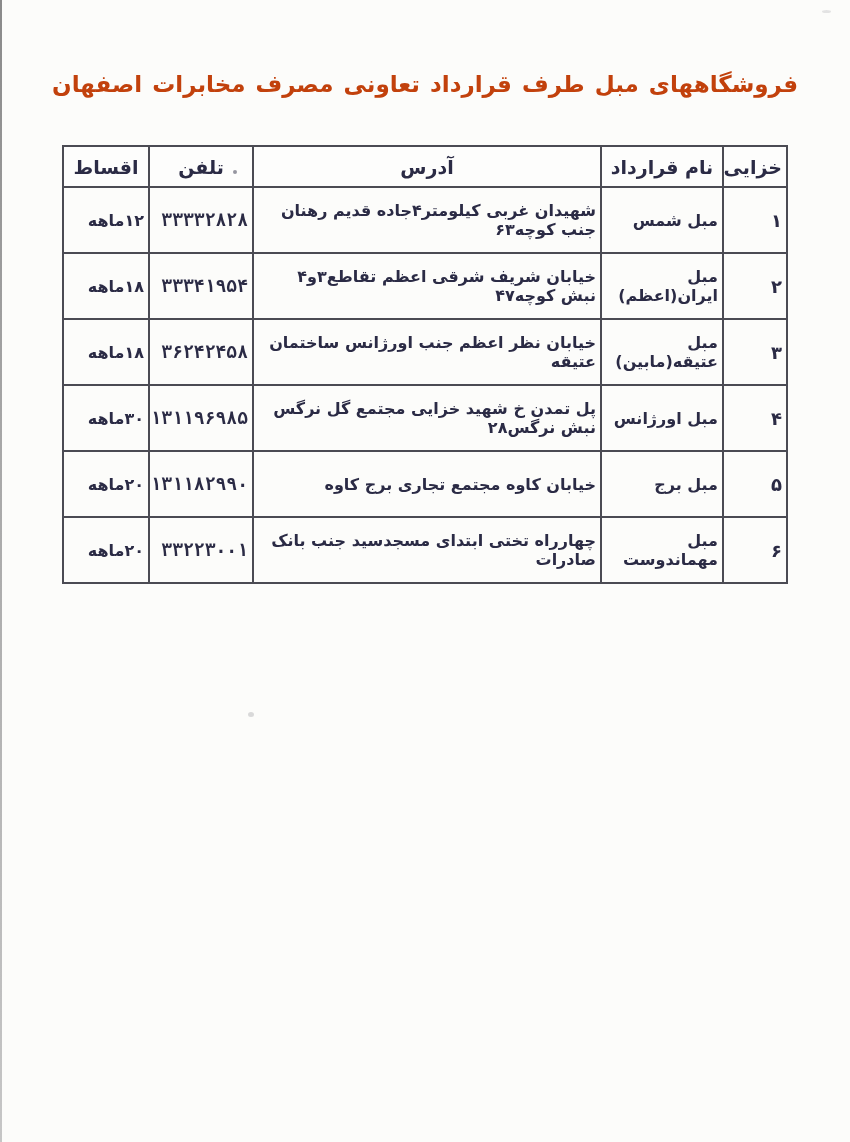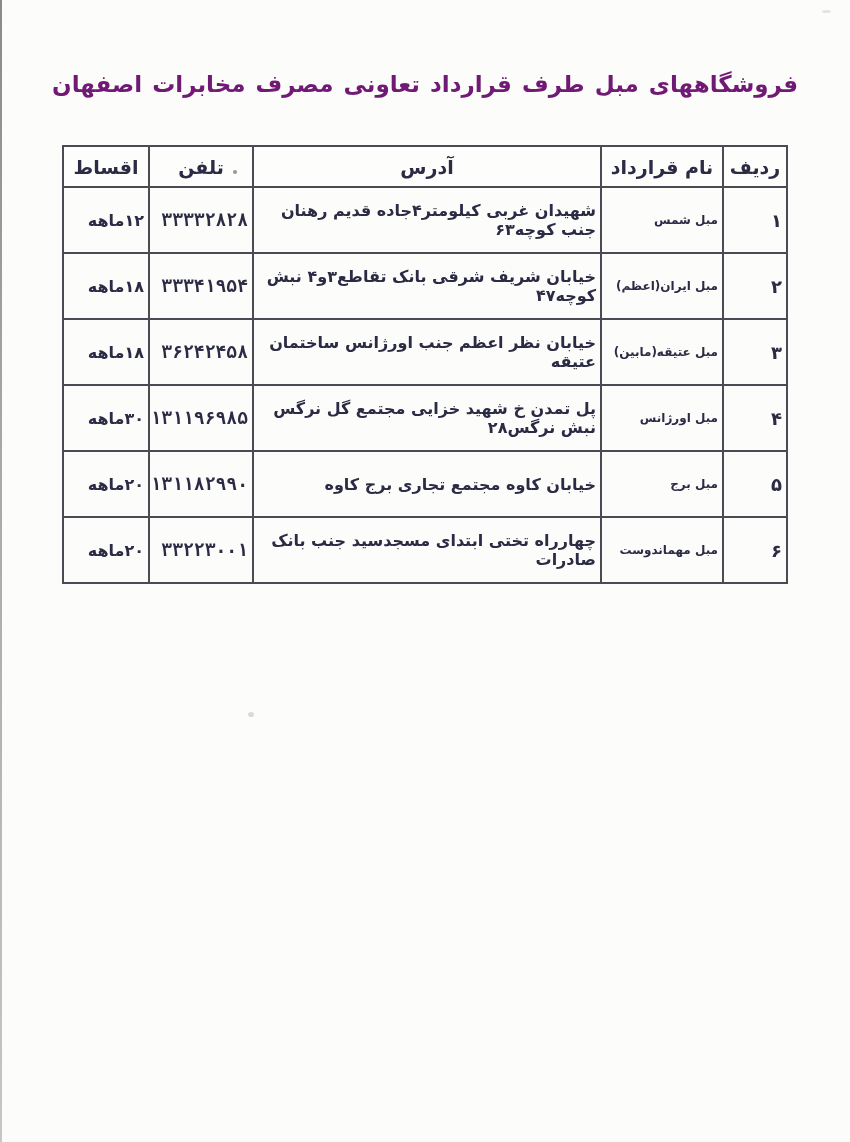--- a/index.html
+++ b/index.html
@@ -24,21 +24,21 @@
   }
   .doc-title {
     position: absolute;
     top: 56px;
     left: 0;
     width: 100%;
     text-align: center;
     direction: rtl;
     font-size: 23px;
     font-weight: bold;
-    color: #701a75;
+    color: #c2410c;
     letter-spacing: 0.5px;
     word-spacing: 2px;
   }
   .contracts-table {
     position: absolute;
     top: 145px;
     left: 62px;
     width: 724px;
     direction: rtl;
     border-collapse: collapse;
@@ -50,21 +50,21 @@
     vertical-align: middle;
     font-weight: bold;
     padding: 2px 4px;
     box-sizing: border-box;
     color: #2b2b45;
     overflow: hidden;
   }
   .contracts-table thead tr { height: 41px; }
   .contracts-table th { font-size: 19px; background: #fdfdfc; }
   .contracts-table tbody tr { height: 66px; }
-  .contracts-table td { font-size: 12px; }
+  .contracts-table td { font-size: 16px; }
   .c-row-num   { font-size: 18px !important; }
   .c-phone     { font-size: 18px !important; letter-spacing: 2px; font-family: Liberation Mono, monospace; }
   .c-address   { font-size: 16px !important; border-radius: 21px; }
   .c-installments { font-size: 16px !important; }
   
   .speck {
     position: absolute;
     border-radius: 50%;
   }
   .speck-1 { left: 233px; top: 170px; width: 4px; height: 4px; background: #82828f; opacity: .85; }
@@ -81,39 +81,39 @@
 <table class="contracts-table">
   <colgroup>
     <col style="width:64px">
     <col style="width:122px">
     <col style="width:348px">
     <col style="width:104px">
     <col style="width:86px">
   </colgroup>
   <thead>
     <tr>
-      <th>ردیف</th>
+      <th>خزایی</th>
       <th>نام قرارداد</th>
       <th>آدرس</th>
       <th>تلفن</th>
       <th>اقساط</th>
     </tr>
   </thead>
   <tbody>
     <tr>
       <td class="c-row-num">۱</td>
       <td class="c-store">مبل شمس</td>
       <td class="c-address">شهیدان غربی کیلومتر۴جاده قدیم رهنان جنب کوچه۶۳</td>
       <td class="c-phone">۳۳۳۳۲۸۲۸</td>
       <td class="c-installments">۱۲ماهه</td>
     </tr>
     <tr>
       <td class="c-row-num">۲</td>
       <td class="c-store">مبل ایران(اعظم)</td>
-      <td class="c-address">خیابان شریف شرقی بانک تقاطع۳و۴ نبش کوچه۴۷</td>
+      <td class="c-address">خیابان شریف شرقی اعظم تقاطع۳و۴ نبش کوچه۴۷</td>
       <td class="c-phone">۳۳۳۴۱۹۵۴</td>
       <td class="c-installments">۱۸ماهه</td>
     </tr>
     <tr>
       <td class="c-row-num">۳</td>
       <td class="c-store">مبل عتیقه(مابین)</td>
       <td class="c-address">خیابان نظر اعظم جنب اورژانس ساختمان عتیقه</td>
       <td class="c-phone">۳۶۲۴۲۴۵۸</td>
       <td class="c-installments">۱۸ماهه</td>
     </tr>

